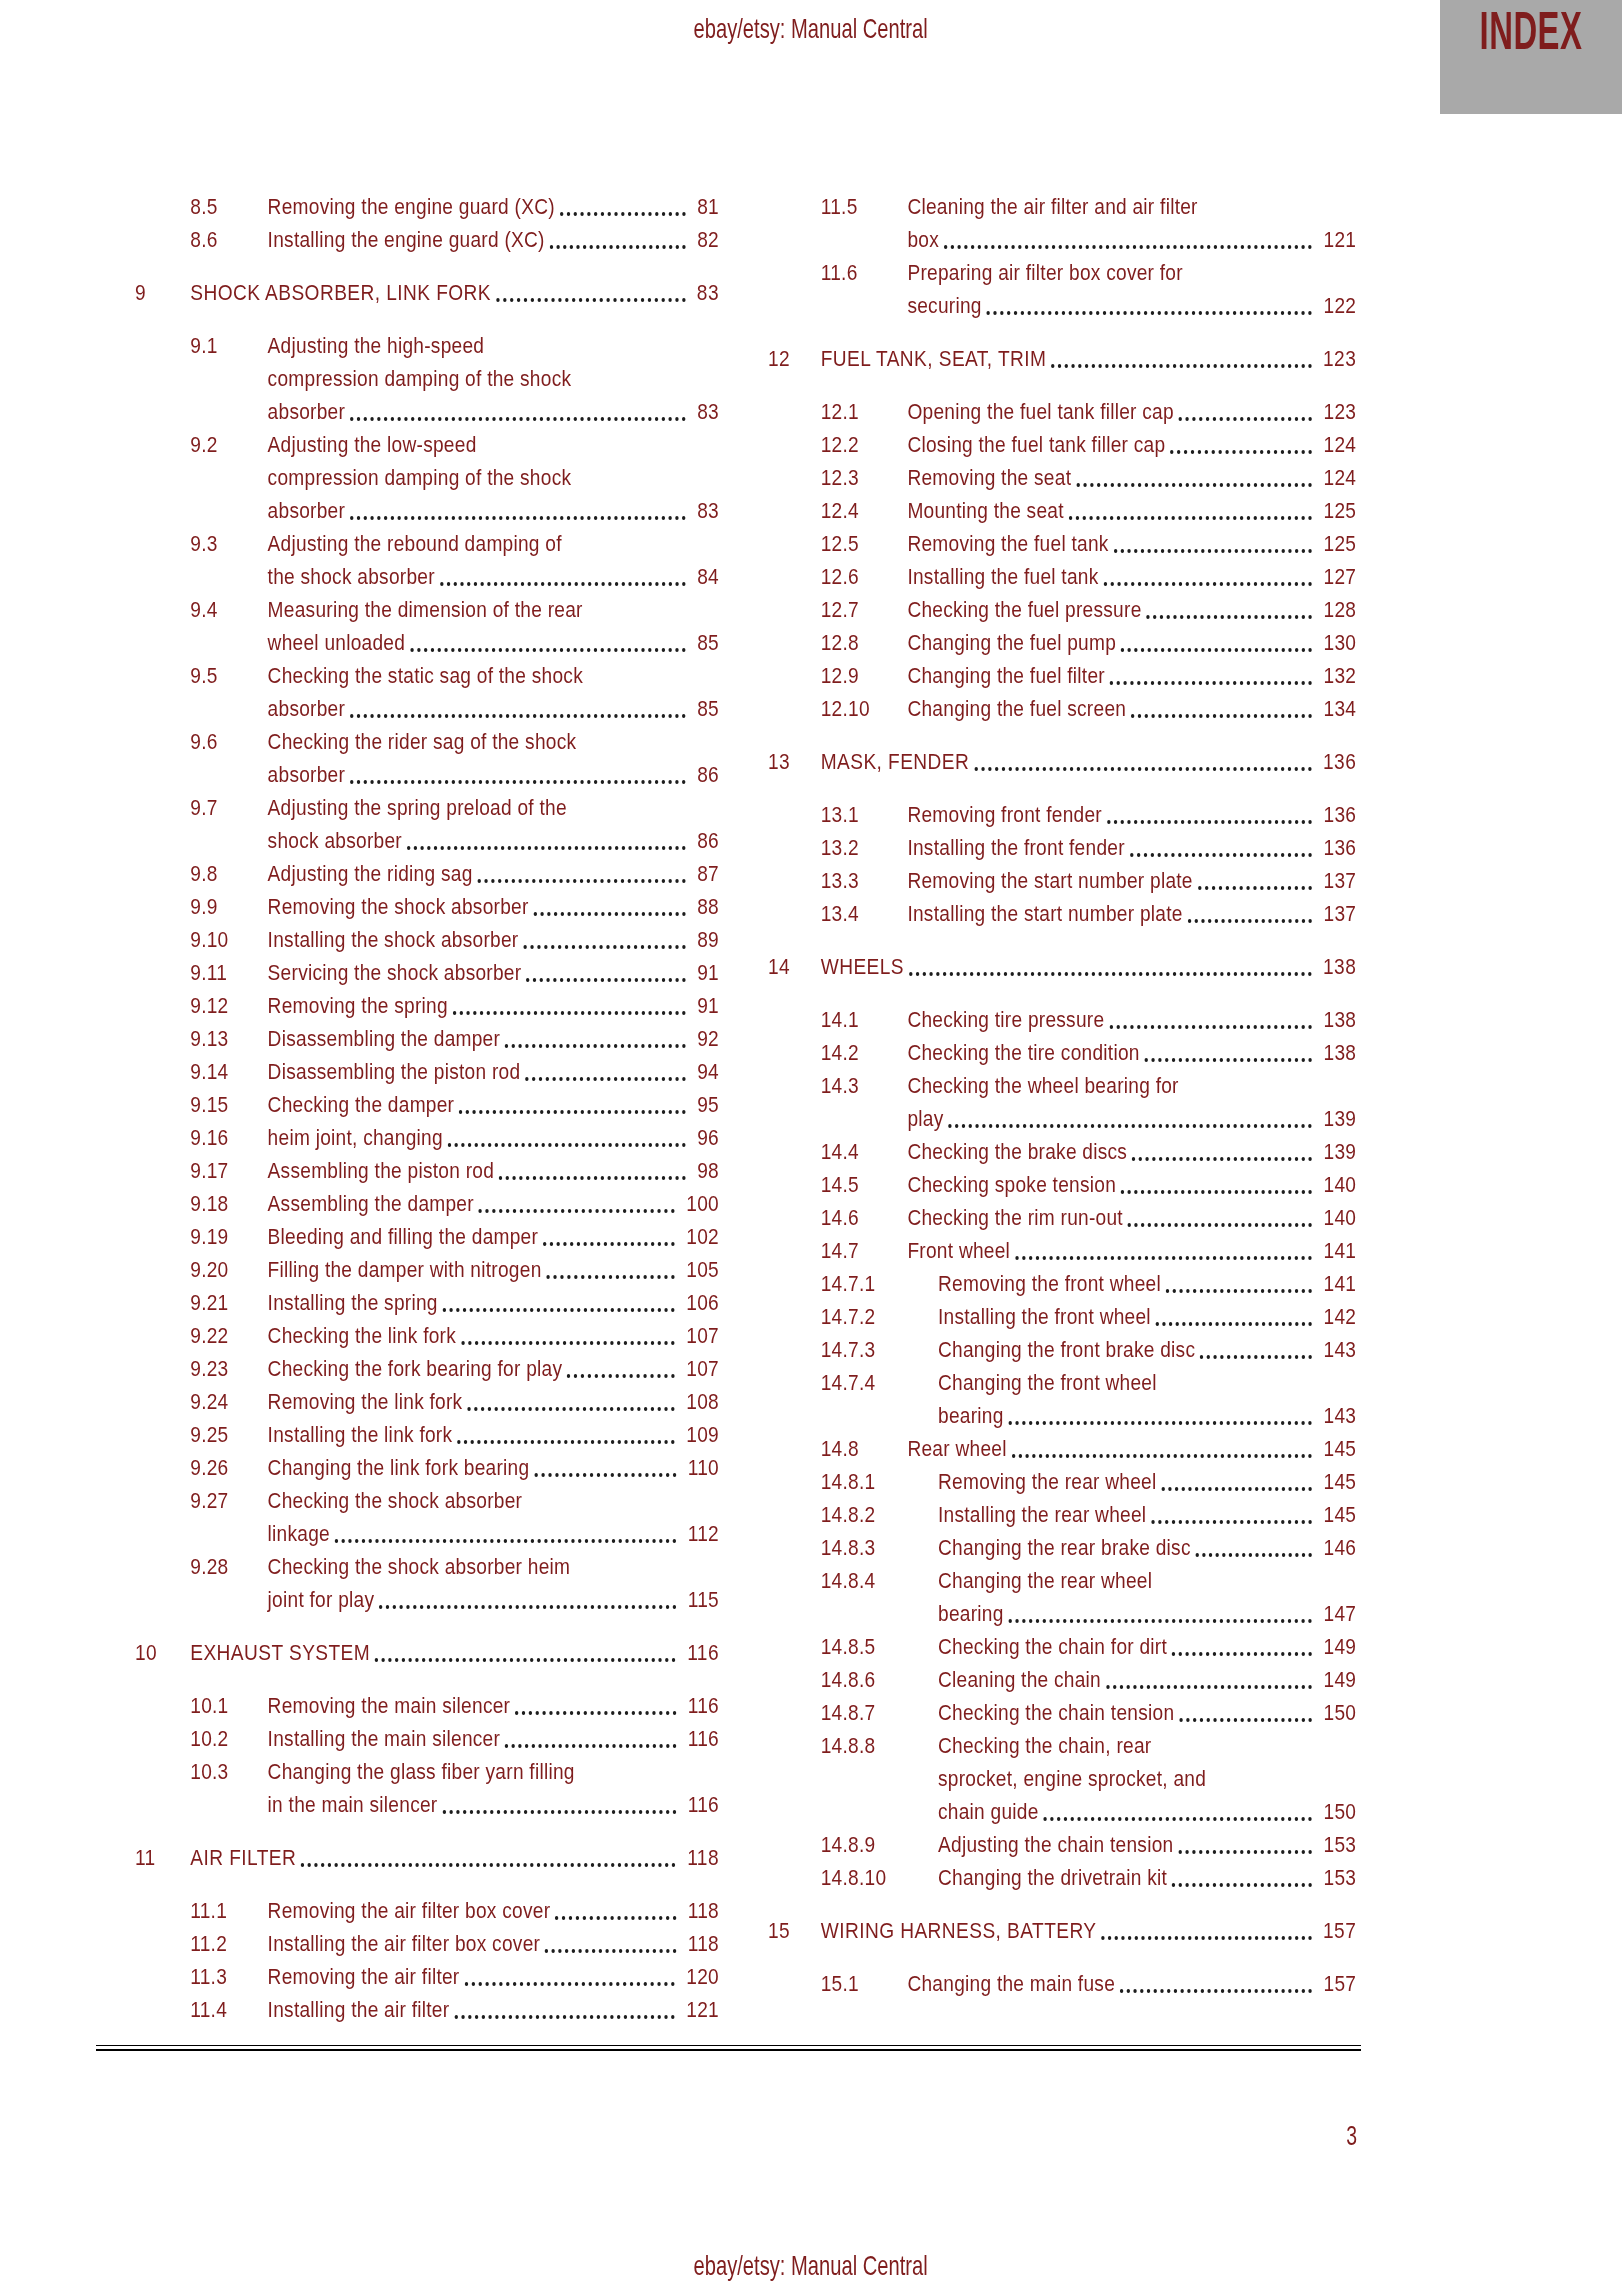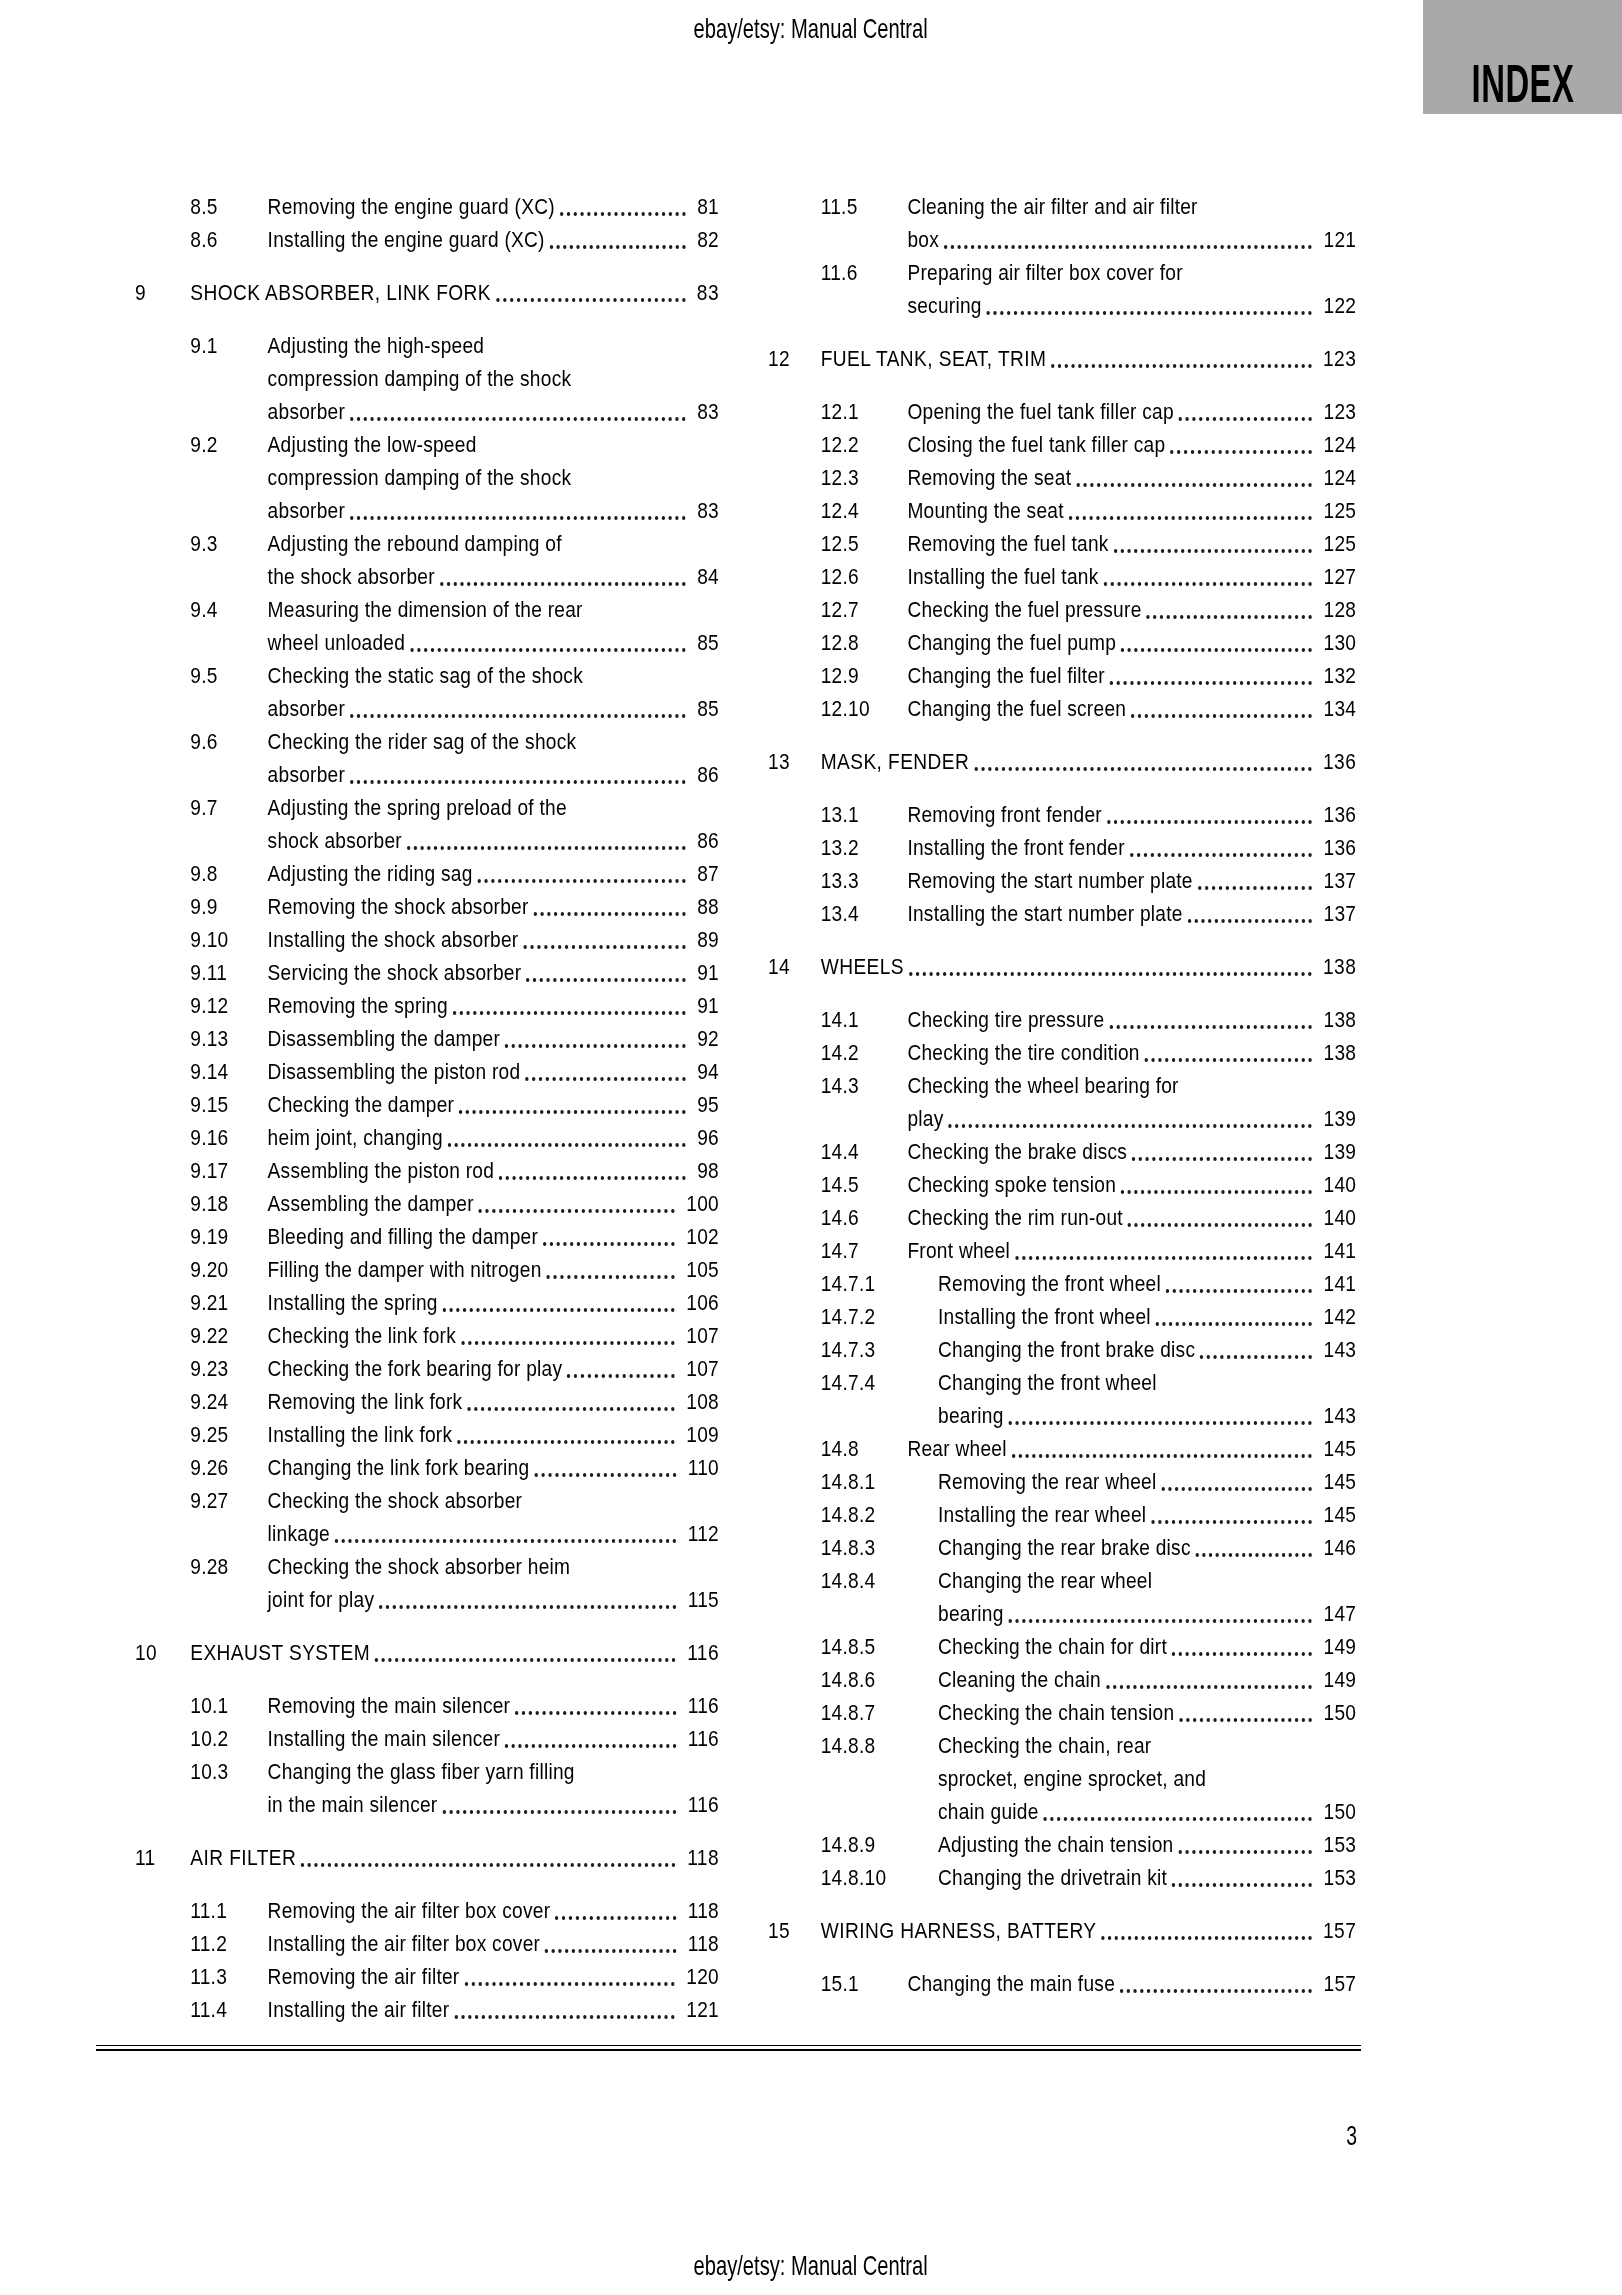--- a/index.html
+++ b/index.html
@@ -1,32 +1,32 @@
 <!DOCTYPE html>
 <html style="font-size:13.3px"><head>
 <meta charset="utf-8">
 <style>
   html,body{margin:0;padding:0;background:#e8e8e8;}
   .page{
     position:relative;
     width:1622px;height:2295px;
     background:#ffffff;
     font-family:"Liberation Sans", sans-serif;
-    color:#000000;
+    color:#7f1d1d;
     overflow:hidden;
   }
   
   .header-title{
     position:absolute;top:11.7px;left:0;width:1622px;
     text-align:center;font-size:28px;line-height:33px;
   }
   .squish{display:inline-block;transform:scaleX(0.72);transform-origin:center top;white-space:nowrap;}
   .index-box{
-    position:absolute;top:0;right:0;width:199px;height:114px;
-    display:flex;align-items:flex-end;justify-content:center;
+    position:absolute;top:0;right:0;width:182px;height:114px;
+    display:flex;align-items:flex-start;justify-content:center;
   }
   .index-box .label{
     font-size:53px;font-weight:bold;letter-spacing:0.8px;
     transform:scaleX(0.62);transform-origin:center center;white-space:nowrap;
   }
   
   .col{position:absolute;top:190px;transform:scaleX(0.85);transform-origin:top left;}
   .col-left{left:135px;width:687px;}
   .col-right{left:768px;width:692px;}
   .entry{display:flex;align-items:flex-start;}

